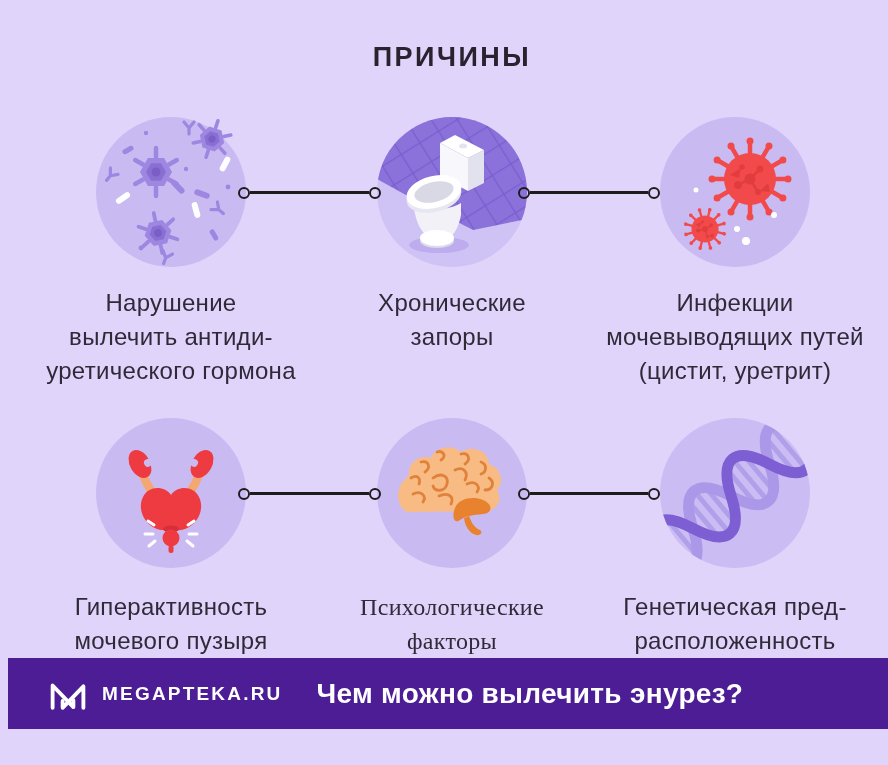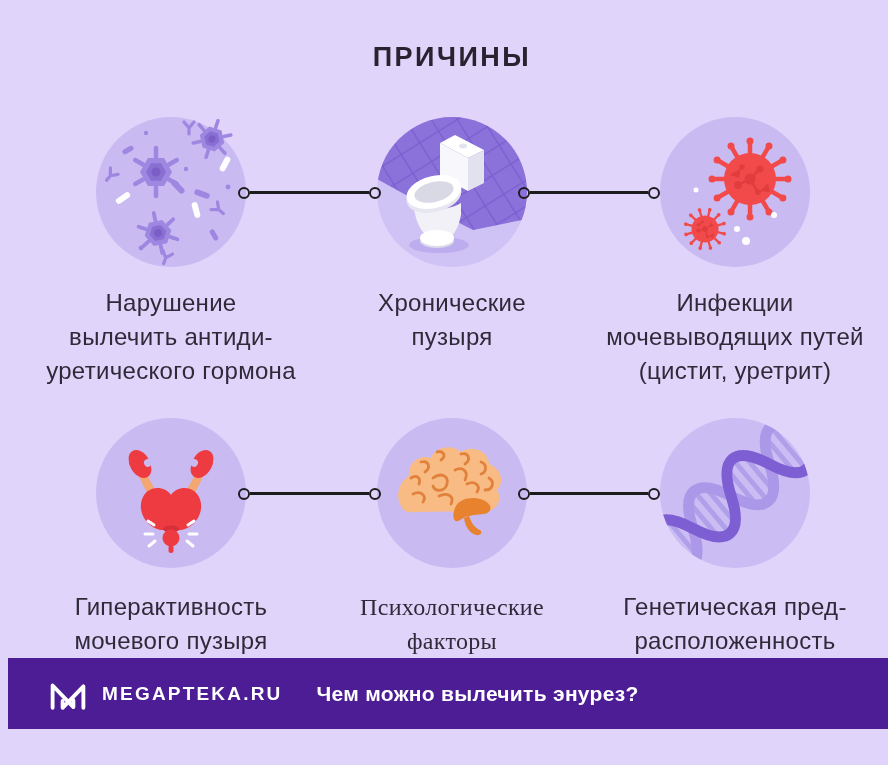--- a/index.html
+++ b/index.html
@@ -31,21 +31,21 @@
     position:absolute; left:0; top:658px; width:888px; height:71px;
     background:#4c1d95; display:flex; align-items:center;
   }
   .footer .logo { margin-left:40px; width:40px; height:34px; flex:0 0 auto; }
   .footer .brand {
     margin-left:14px; color:#ffffff; font-weight:700;
     font-size:19px; letter-spacing:2.2px;
   }
   .footer .question {
     margin-left:34px; color:#ffffff; font-weight:700;
-    font-size:21px; letter-spacing:0.3px;
+    font-size:28px; letter-spacing:0.3px;
   }
 </style>
 </head>
 <body>
 
 <div class="poster">
 
   <div class="title">ПРИЧИНЫ</div>
 
   <div class="icon-circle" style="left:88px; top:117px;">
@@ -256,21 +256,21 @@
   <div class="connector" style="left:510px; top:487px; width:142px;">
     <span class="dot"></span>
     <span class="line"></span>
     <span class="dot"></span>
   </div>
 
   <div class="cause-label" style="left:3px; top:286px;">Нарушение
 вылечить антиди-
 уретического гормона</div>
   <div class="cause-label" style="left:284px; top:286px;">Хронические
-пузыря</div>
+запоры</div>
   <div class="cause-label" style="left:567px; top:286px;">Инфекции
 мочевыводящих путей
 (цистит, уретрит)</div>
   <div class="cause-label" style="left:3px; top:590px;">Гиперактивность
 мочевого пузыря</div>
   <div class="cause-label" style="left:284px; top:590px;font-family:Liberation Serif, serif;">Психологические
 факторы</div>
   <div class="cause-label" style="left:567px; top:590px;">Генетическая пред-
 расположенность</div>
 

